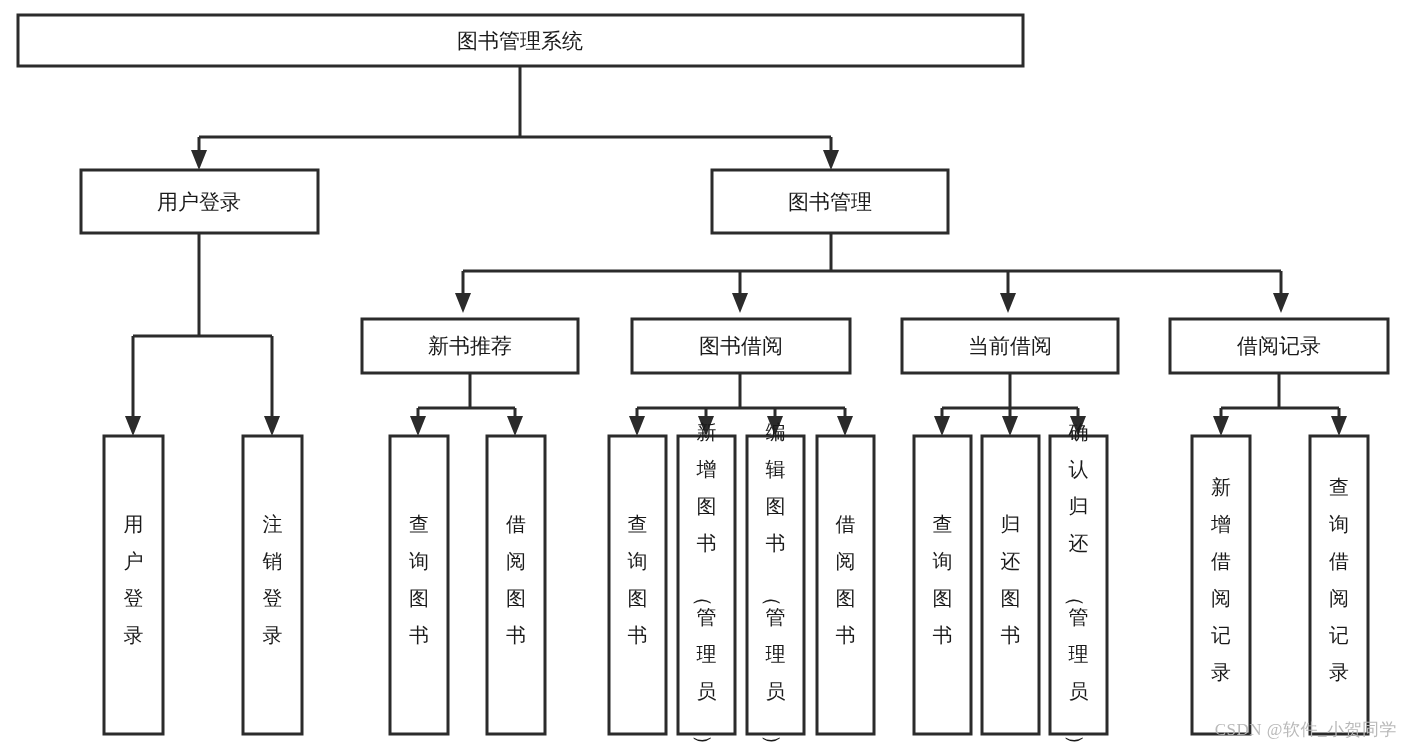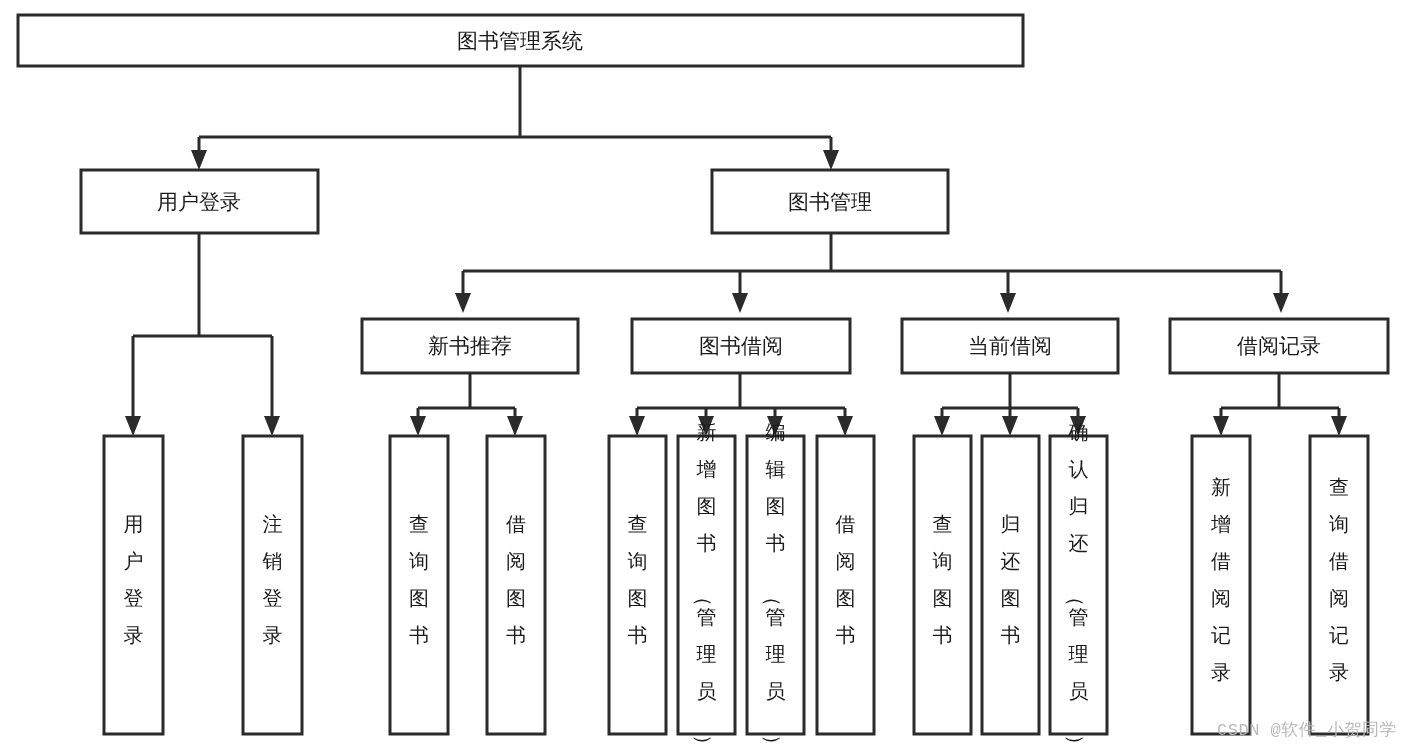--- a/index.html
+++ b/index.html
@@ -52,21 +52,21 @@
   .box-label-v {
     font-family: "Liberation Sans", "DejaVu Sans", sans-serif;
     font-size: 20px;
     fill: #1a1a1a;
     text-anchor: middle;
   }
   .watermark {
     position: absolute;
     right: 8px;
     bottom: 6px;
-    font-family: Liberation Mono, monospace;
+    font-family: Liberation Serif, serif;
     font-size: 17px;
     color: #b9b9b9;
     letter-spacing: 0.5px;
     white-space: nowrap;
     user-select: none;
   }
 </style>
 </head>
 <body>
 

